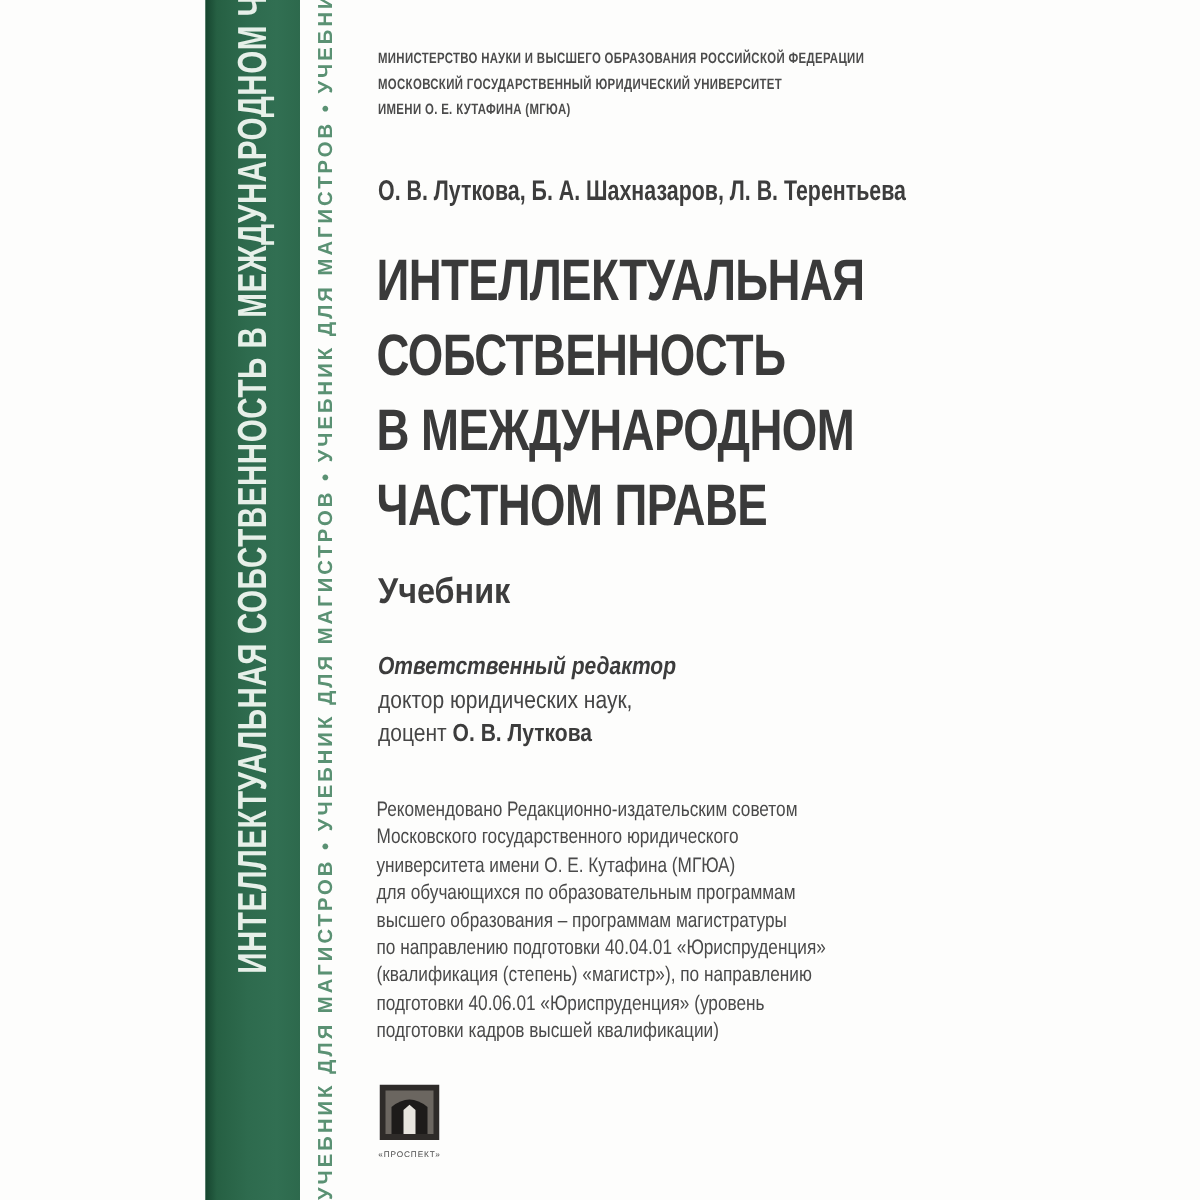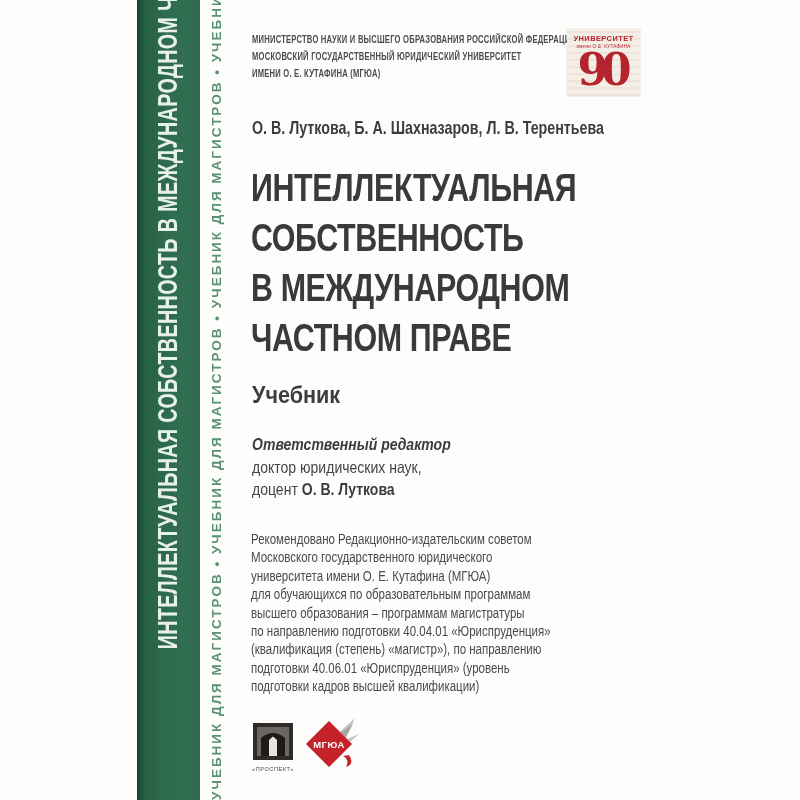--- a/index.html
+++ b/index.html
@@ -82,25 +82,20 @@
   </div>
 
   <div class="vert edge-strip">УЧЕБНИК ДЛЯ МАГИСТРОВ • УЧЕБНИК ДЛЯ МАГИСТРОВ • УЧЕБНИК ДЛЯ МАГИСТРОВ • УЧЕБНИК</div>
 
   <div class="ministry cond">
     <div>МИНИСТЕРСТВО НАУКИ И ВЫСШЕГО ОБРАЗОВАНИЯ РОССИЙСКОЙ ФЕДЕРАЦИИ</div>
     <div>МОСКОВСКИЙ ГОСУДАРСТВЕННЫЙ ЮРИДИЧЕСКИЙ УНИВЕРСИТЕТ</div>
     <div>ИМЕНИ О. Е. КУТАФИНА (МГЮА)</div>
   </div>
 
-  <div class="anniv">
-    <div class="l1">УНИВЕРСИТЕТ</div>
-    <div class="l2">имени О.Е. КУТАФИНА</div>
-    <div class="num">90</div>
-  </div>
 
   <div class="authors cond">О. В. Луткова, Б. А. Шахназаров, Л. В. Терентьева</div>
 
   <div class="booktitle cond">
     <div>ИНТЕЛЛЕКТУАЛЬНАЯ</div>
     <div>СОБСТВЕННОСТЬ</div>
     <div>В МЕЖДУНАРОДНОМ</div>
     <div>ЧАСТНОМ ПРАВЕ</div>
   </div>
 
@@ -127,23 +122,14 @@
   <div class="prospekt">
     <svg width="40" height="37" viewBox="0 0 40 37">
       <rect x="0" y="0" width="40" height="37" fill="#2e2b29"></rect>
       <rect x="4" y="4" width="32" height="29" fill="#6b6660"></rect>
       <path d="M8,33 L8,15 Q20,5 32,15 L32,33 Z" fill="#1d1b1a"></path>
       <path d="M16,33 L16,17 L20,13.5 L24,17 L24,33 Z" fill="#e8e5df"></path>
     </svg>
     <div class="cap">«ПРОСПЕКТ»</div>
   </div>
 
-  <div class="mgua">
-    <svg width="64" height="66" viewBox="0 0 64 66">
-      <path d="M32,26 L56,4 L46,26 L60,20 L42,36 Z" fill="#c3c1be"></path>
-      <path d="M34,24 L54,10 L44,28 Z" fill="#a9a6a2"></path>
-      <path d="M30,7 L53,30 L30,53 L7,30 Z" fill="#c4232c" stroke="#da7076" stroke-width="0.6"></path>
-      <path d="M44,42 q7,4 3,11 q9,-3 3,-12 Z" fill="#c4232c"></path>
-      <text x="30" y="33.5" text-anchor="middle" font-family="Liberation Sans, sans-serif" font-size="9.5" font-weight="bold" fill="#ffffff" letter-spacing="0.5">МГЮА</text>
-    </svg>
-  </div>
 
 </div>
 
 </body></html>

